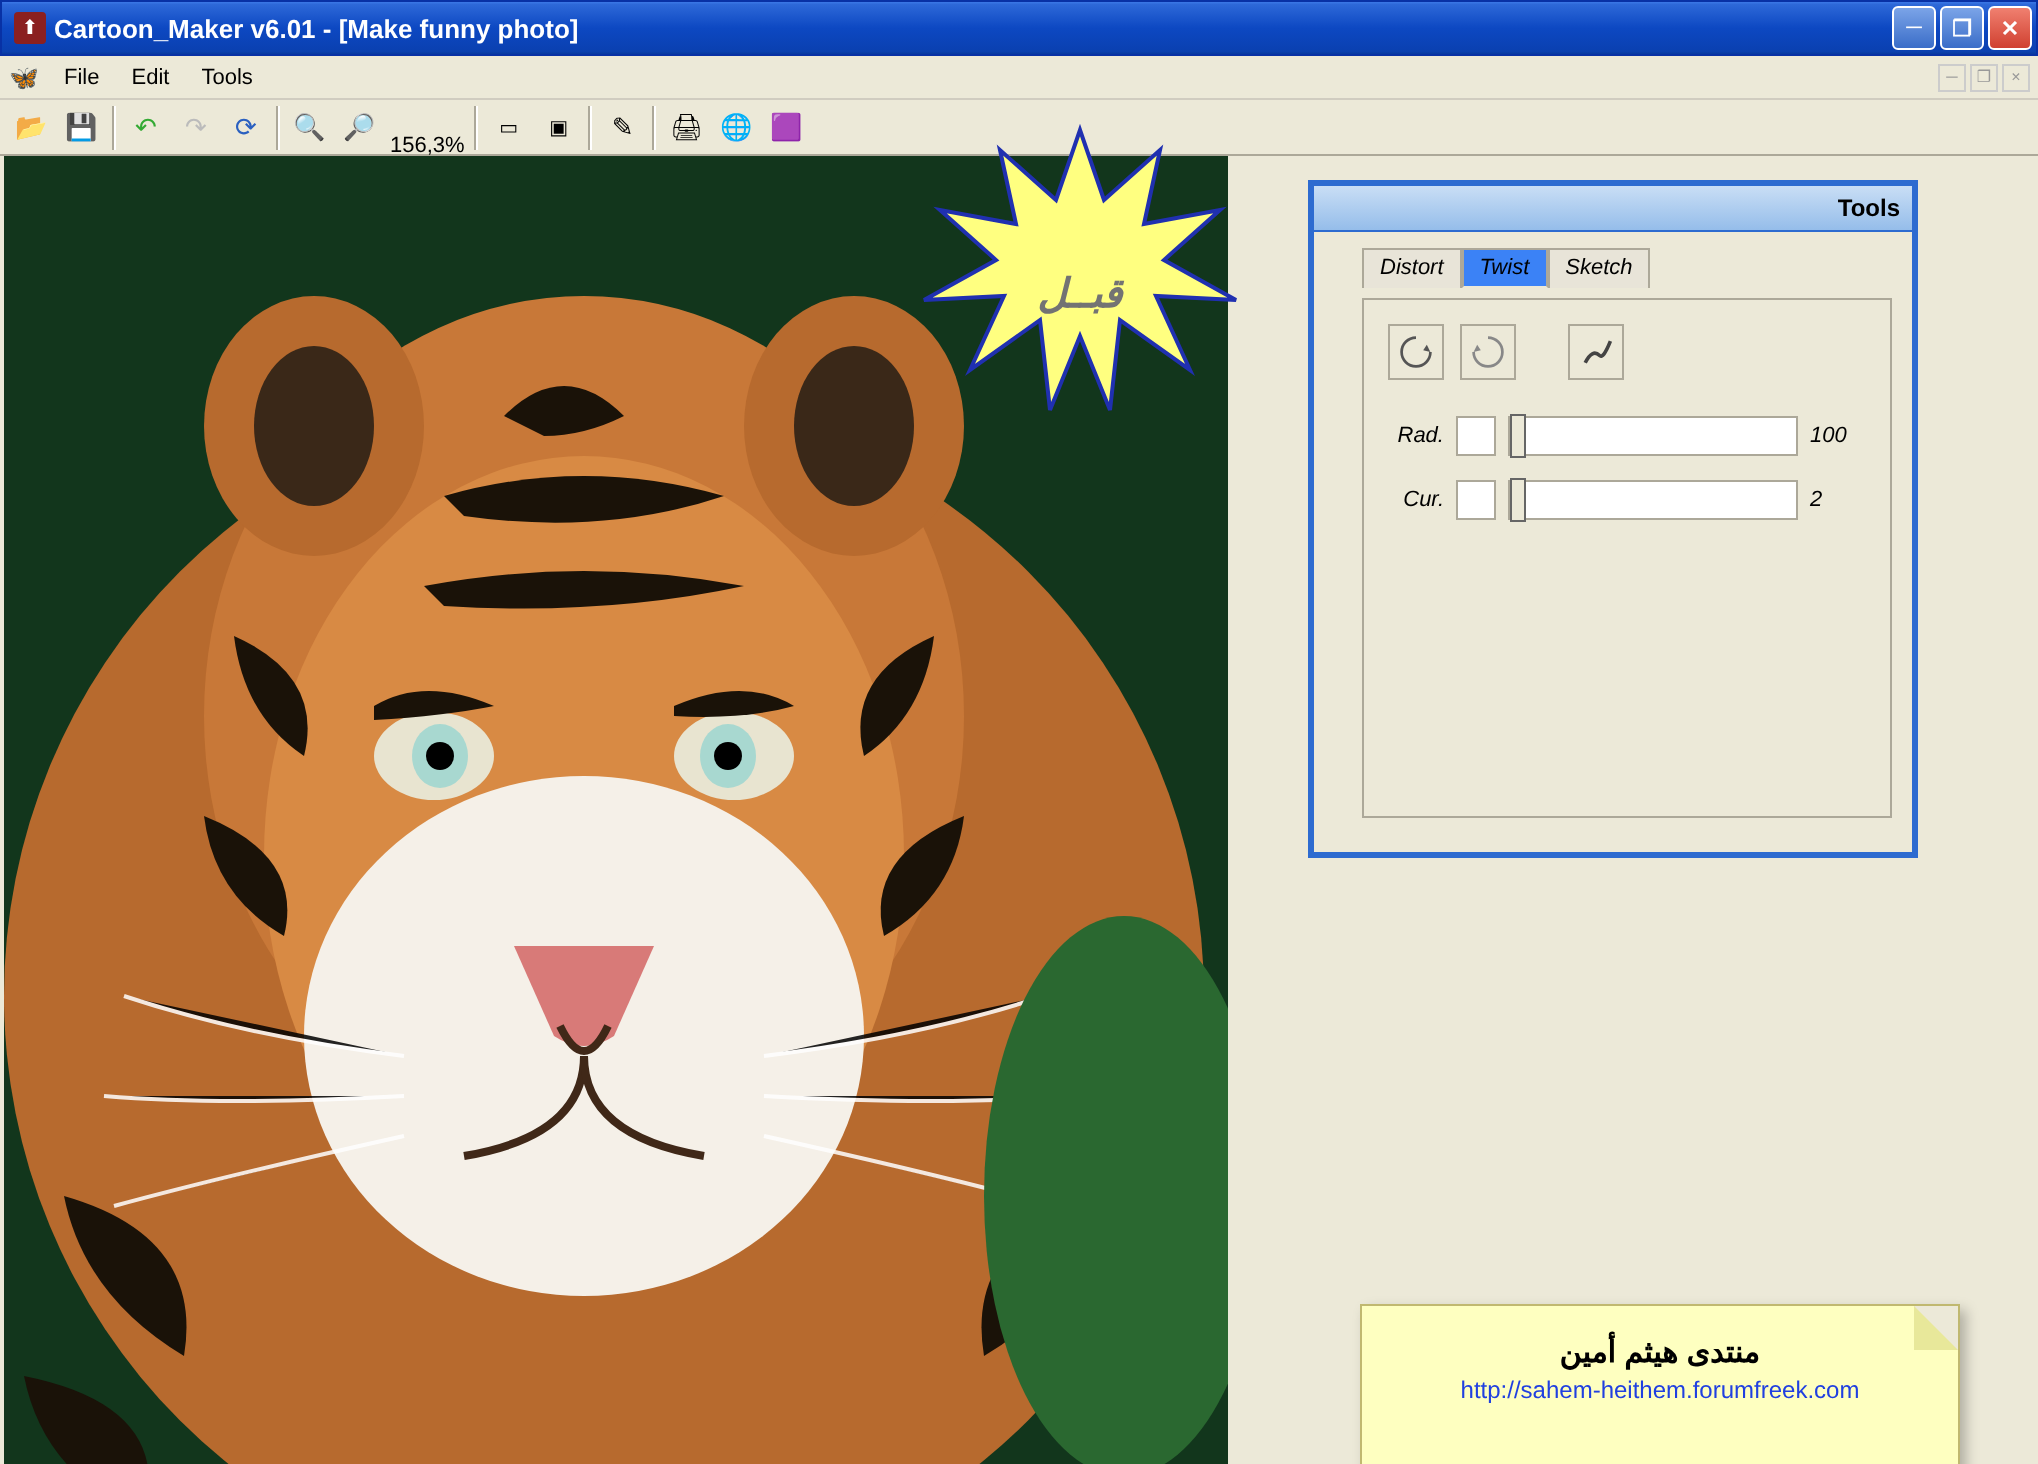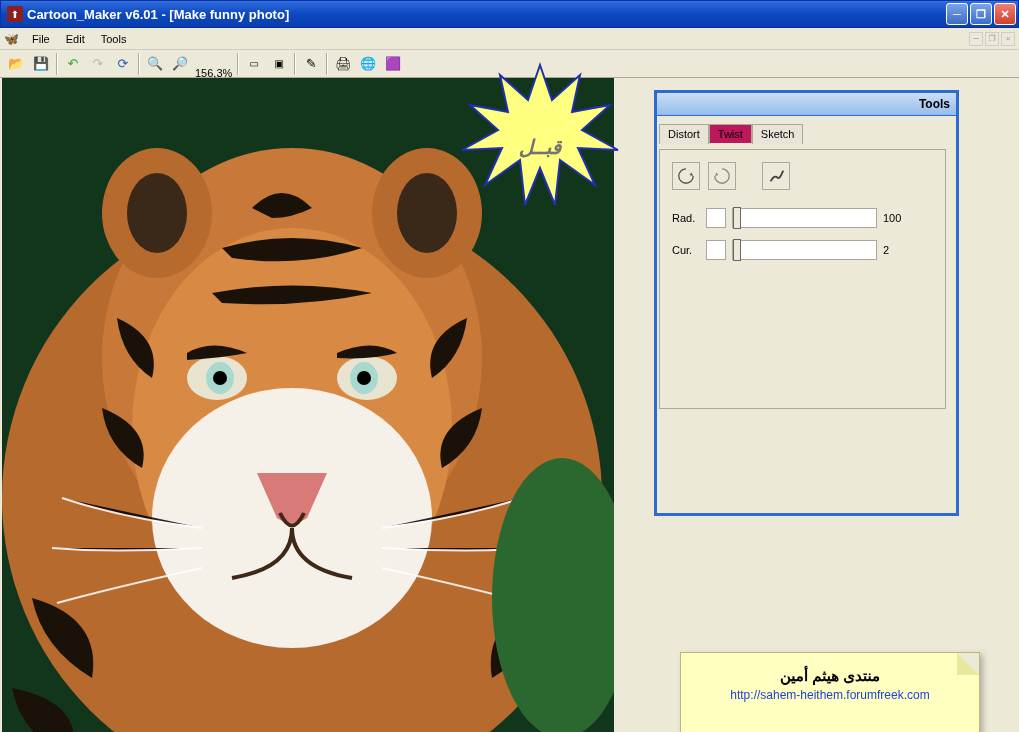--- a/index.html
+++ b/index.html
@@ -33,30 +33,30 @@
 .canvas { position: absolute; left: 2px; top: 0; width: 612px; height: 654px; background: #0c2010; }
 .tiger { width:100%; height:100%; display:block; }
 
 
 .starwrap { position: absolute; left: 460px; top: -18px; width: 160px; height: 150px; pointer-events:none; }
 .starlabel { position: absolute; left: 50%; top: 58%; transform: translate(-50%,-50%); color: #737373; font-style: italic; font-weight: bold; font-size: 20px; font-family: 'Times New Roman', serif; }
 
 
 .toolsPanel { position: absolute; left: 654px; top: 12px; width: 305px; border: 3px solid #2d6bd0; background: #ece9d8; }
 .toolsTitle { background: linear-gradient(to bottom, #c9def5, #95bdea); padding: 4px 6px; font-size: 12px; font-weight: bold; color: #000; border-bottom: 1px solid #2d6bd0; text-align: right; }
-.toolsBody { padding: 8px 10px 10px 2px; height: 397px; }
+.toolsBody { padding: 8px 10px 10px 24px; height: 310px; font-style: italic; }
 .tabs { display: flex; gap: 0; font-size: 11px; margin-bottom: 6px; }
 .tab { padding: 3px 8px; border: 1px solid #aca899; background: #ece9d8; border-bottom:none; position:relative; cursor:default; }
-.tab.active { background: #be185d; z-index:2; border-bottom: 1px solid #ece9d8; }
+.tab.active { background: #3b82f6; z-index:2; border-bottom: 1px solid #ece9d8; }
 .tab:not(.active) { background:#e8e4d8; }
 .tabPanel { border: 1px solid #aca899; height: 260px; padding: 12px; margin-top:-1px; }
 .effectBtns { display:flex; gap: 8px; margin-bottom: 18px; align-items:center; }
 .effectBtn { width: 28px; height: 28px; border: 1px solid #aca899; background: #ece9d8; display:flex; align-items:center; justify-content:center; }
 .effectBtn svg { width:18px; height:18px; }
-.sliderRow { display:flex; align-items:center; gap:6px; font-size: 11px; margin-bottom: 12px; }
+.sliderRow { display:flex; align-items:center; gap:6px; font-size: 11px; margin-bottom: 12px; text-align: right; }
 .sliderRow .lbl { width: 28px; }
 .track { width: 145px; height: 20px; border: 1px solid #aca899; background: #fff; position:relative; }
 .thumb { position:absolute; top:-2px; width:8px; height: 22px; background: #ece9d8; border:1px solid #666; }
 .minislider { width:20px; height:20px; border:1px solid #aca899; background:#fff; }
 
 
 .note { position: absolute; left: 680px; top: 574px; width: 300px; height: 92px; background: #feffc0; border: 1px solid #c0b870; box-shadow: 3px 3px 6px rgba(0,0,0,0.25); padding: 14px 10px; text-align:center; font-size: 13px; }
 .note .fold { position:absolute; right:0; top:0; width:0; height:0; border-top: 22px solid #ece9d8; border-left: 22px solid #e8e89a; }
 .note a { color: #2040e0; text-decoration:none; font-size:12px;text-align:right; }
 .noteTitle { font-weight:bold; font-size:15px; margin-bottom:2px; }

